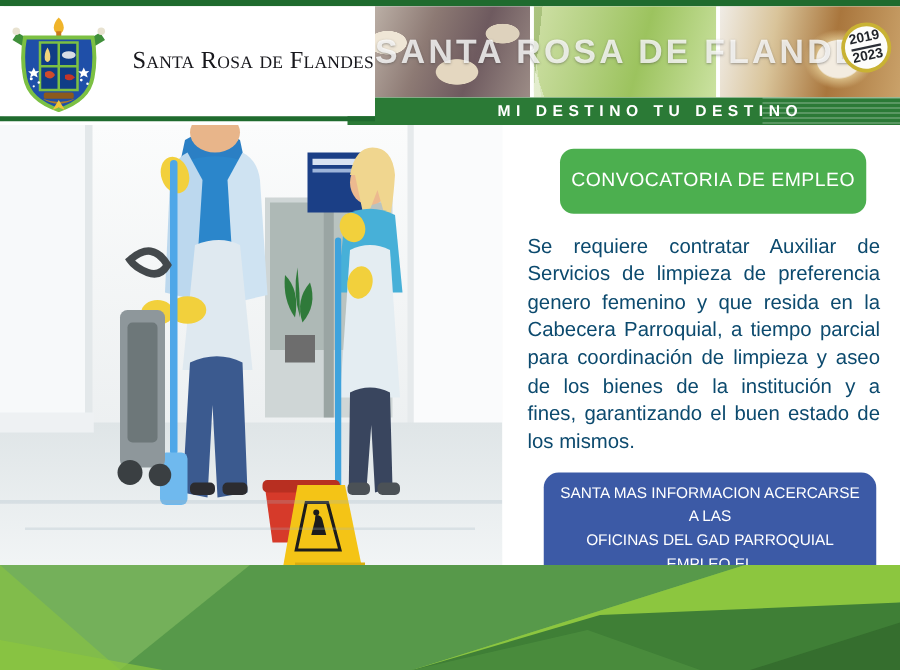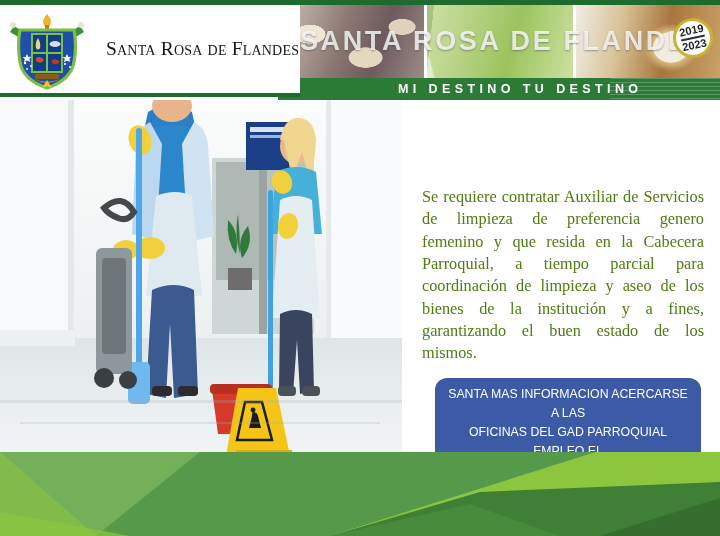--- a/index.html
+++ b/index.html
@@ -74,22 +74,22 @@
   .photo svg{display:block;width:402px;height:356px;}
 
   
   .panel{position:absolute;left:402px;top:100px;width:318px;height:356px;background:#ffffff;}
   .cta{position:absolute;left:46px;top:19px;width:245px;height:52px;background:#4caf4f;
      border-radius:11px;display:flex;align-items:center;justify-content:center;}
   .cta span{color:#ffffff;font-size:15.5px;letter-spacing:.4px;
      font-family:"Liberation Sans", sans-serif;}
 
   .body-text{position:absolute;left:20px;top:86px;width:282px;
-     font-family:Liberation Serif, serif;font-size:16.3px;line-height:1.37;
-     color:#4d7c0f;text-align:justify;text-justify:inter-word;}
+     font-family:Liberation Sans, sans-serif;font-size:16.3px;line-height:1.37;
+     color:#0c4a6e;text-align:justify;text-justify:inter-word;}
 
   .infobox{position:absolute;left:33px;top:278px;width:266px;
      background:#3c5aa6;border-radius:12px;padding:7px 8px 8px;box-sizing:border-box;
      text-align:center;}
   .infobox span{display:block;color:#ffffff;font-size:12.3px;line-height:1.55;
      font-family:"Liberation Sans", sans-serif;}
 
   
   .footer{position:absolute;left:0;top:452px;width:720px;height:84px;overflow:hidden;}
   .footer svg{display:block;width:720px;height:84px;}
@@ -251,20 +251,23 @@
       </g>
 
       <g opacity=".25" fill="#9fb4bf">
         <rect x="0" y="300" width="402" height="3"></rect>
         <rect x="20" y="322" width="360" height="2"></rect>
       </g>
     </svg>
   </div>
 
   <div class="panel">
+    <div class="cta">
+      <span>CONVOCATORIA DE EMPLEO</span>
+    </div>
 
     <div class="body-text">Se requiere contratar Auxiliar de Servicios de limpieza de preferencia genero femenino y que resida en la Cabecera Parroquial, a tiempo parcial para coordinación de limpieza y aseo de los bienes de la institución y a fines, garantizando el buen estado de los mismos.</div>
 
     <div class="infobox">
       <span>SANTA MAS INFORMACION ACERCARSE A LAS</span>
       <span>OFICINAS DEL GAD PARROQUIAL EMPLEO EL</span>
       <span>DIA MARTES 17 DE OCTUBRE DE 2023</span>
     </div>
   </div>
 

